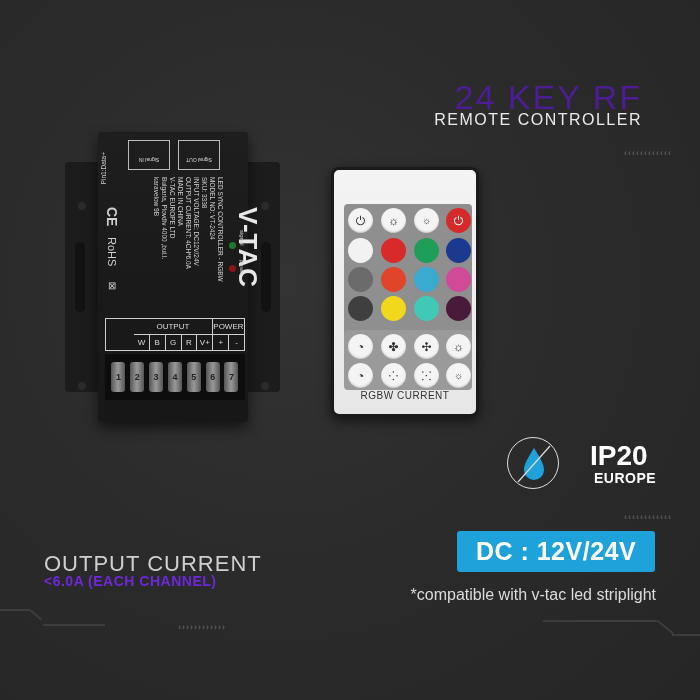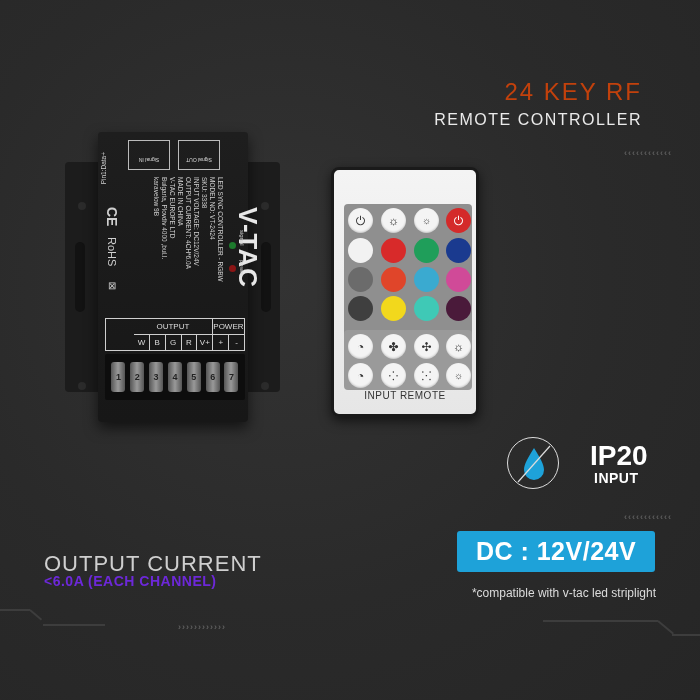--- a/index.html
+++ b/index.html
@@ -6,21 +6,21 @@
   html, body { width: 700px; height: 700px; overflow: hidden; }
   body {
     background: radial-gradient(ellipse at 40% 40%, #333333 0%, #2a2a2a 55%, #262626 100%);
     font-family: "Liberation Sans", sans-serif;
     color: #fff;
     position: relative;
   }
   .abs { position: absolute; }
 
   
-  .title-main { right: 58px; top: 78px; font-size: 24px; letter-spacing: 2px; font-weight: 400; color: #c2410c; }
+  .title-main { right: 58px; top: 78px; font-size: 34px; letter-spacing: 2px; font-weight: 400; color: #4c1d95; }
   .title-sub { right: 58px; top: 111px; font-size: 16px; letter-spacing: 1.5px; color: #eaeaea; }
   .chevrons { font-size: 9px; color: #5e5e5e; letter-spacing: 1px; font-weight: bold; }
 
   
   .controller { left: 53px; top: 132px; width: 240px; height: 288px; }
   .ctrl-flange { position: absolute; top: 30px; width: 215px; height: 230px; left: 12px; background: #1c1c1c; border-radius: 4px; }
   .ctrl-body { position: absolute; left: 45px; top: 0; width: 150px; height: 290px; background: linear-gradient(#1e1e1e, #171717); border-radius: 3px; box-shadow: 0 6px 14px rgba(0,0,0,0.6); }
   .slot { position: absolute; width: 10px; height: 70px; background: #121212; border-radius: 5px; top: 110px; }
   .screw { position: absolute; width: 8px; height: 8px; border-radius: 50%; background: #2b2b2b; }
   .rj45 { position: absolute; top: 8px; width: 42px; height: 30px; border: 1px solid #bbb; font-size: 5px; color: #ddd; text-align: center; padding-top: 6px; transform: rotate(180deg); }
@@ -41,21 +41,21 @@
   .btn { position: absolute; width: 25px; height: 25px; border-radius: 50%; display: flex; align-items: center; justify-content: center; font-size: 12px; color: #333; }
   .btn.white { background: #f4f4f4; box-shadow: inset 0 -1px 2px rgba(0,0,0,0.2); }
   .remote-label { position: absolute; left: 0; right: 0; bottom: 13px; text-align: center; font-size: 10px; color: #333; letter-spacing: 0.5px; }
 
   
   .ip-circle { left: 507px; top: 437px; width: 52px; height: 52px; border-radius: 50%; border: 1.5px solid #ddd; }
   .ip-title { left: 590px; top: 440px; font-size: 28px; font-weight: bold; color: #fff; }
   .ip-sub { left: 594px; top: 470px; font-size: 14px; font-weight: bold; color: #fff; letter-spacing: 0.5px; }
 
   .dc-badge { left: 457px; top: 531px; width: 198px; height: 41px; background: #1ea2d9; border-radius: 3px; font-size: 25px; font-weight: bold; color: #fff; text-align: center; line-height: 41px; letter-spacing: 0.5px; }
-  .compat { right: 44px; top: 586px; font-size: 12px; color: #dcdcdc; }
+  .compat { right: 44px; top: 586px; font-size: 16px; color: #dcdcdc; }
 
   .oc-label { left: 44px; top: 551px; font-size: 22px; color: #cfcfcf; letter-spacing: 1px; font-weight: 300; }
   .oc-value { left: 44px; top: 573px; font-size: 14px; color: #6d28d9; letter-spacing: 0.5px; font-weight: bold; }
 
   .trace { background: #3d3d3d; height: 2px; }
 </style>
 </head>
 <body>
 
 <div class="abs title-main">24 KEY RF</div>
@@ -182,31 +182,31 @@
   <div class="btn white" style="left:47px; top:193px;">
     <span>⁘</span>
   </div>
   <div class="btn white" style="left:80px; top:193px;">
     <span>⁙</span>
   </div>
   <div class="btn white" style="left:112px; top:193px;">
     <span style="font-size:10px;">☼</span>
   </div>
 
-  <div class="remote-label">INPUT REMOTE</div>
+  <div class="remote-label">RGBW CURRENT</div>
 </div>
 
 <div class="abs ip-circle">
   <svg width="52" height="52" viewBox="0 0 52 52">
     <path d="M26 10 C20 20 16 26 16 32 A10 10 0 0 0 36 32 C36 26 32 20 26 10 Z" fill="#1ea2d9"></path>
     <line x1="10" y1="44" x2="42" y2="8" stroke="#ddd" stroke-width="1.2"></line>
   </svg>
 </div>
 <div class="abs ip-title">IP20</div>
-<div class="abs ip-sub">INPUT</div>
+<div class="abs ip-sub">EUROPE</div>
 <div class="abs chevrons" style="right:28px; top:512px;">‹‹‹‹‹‹‹‹‹‹‹‹</div>
 
 <div class="abs dc-badge">DC : 12V/24V</div>
 <div class="abs compat">*compatible with v-tac led striplight</div>
 
 <div class="abs oc-label">OUTPUT CURRENT</div>
 <div class="abs oc-value">&lt;6.0A (EACH CHANNEL)</div>
 <div class="abs chevrons" style="left:178px; top:622px;">››››››››››››</div>
 
 <div class="abs trace" style="left:0; top:609px; width:30px;"></div>

